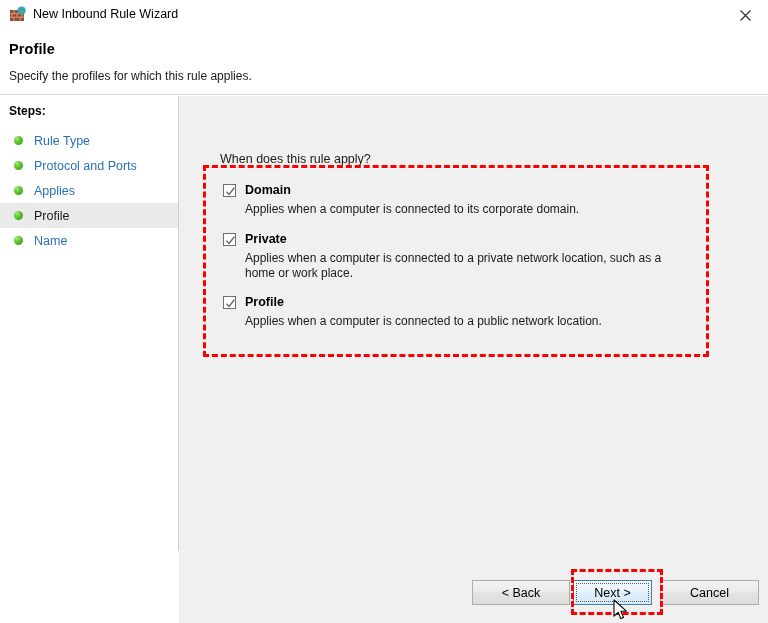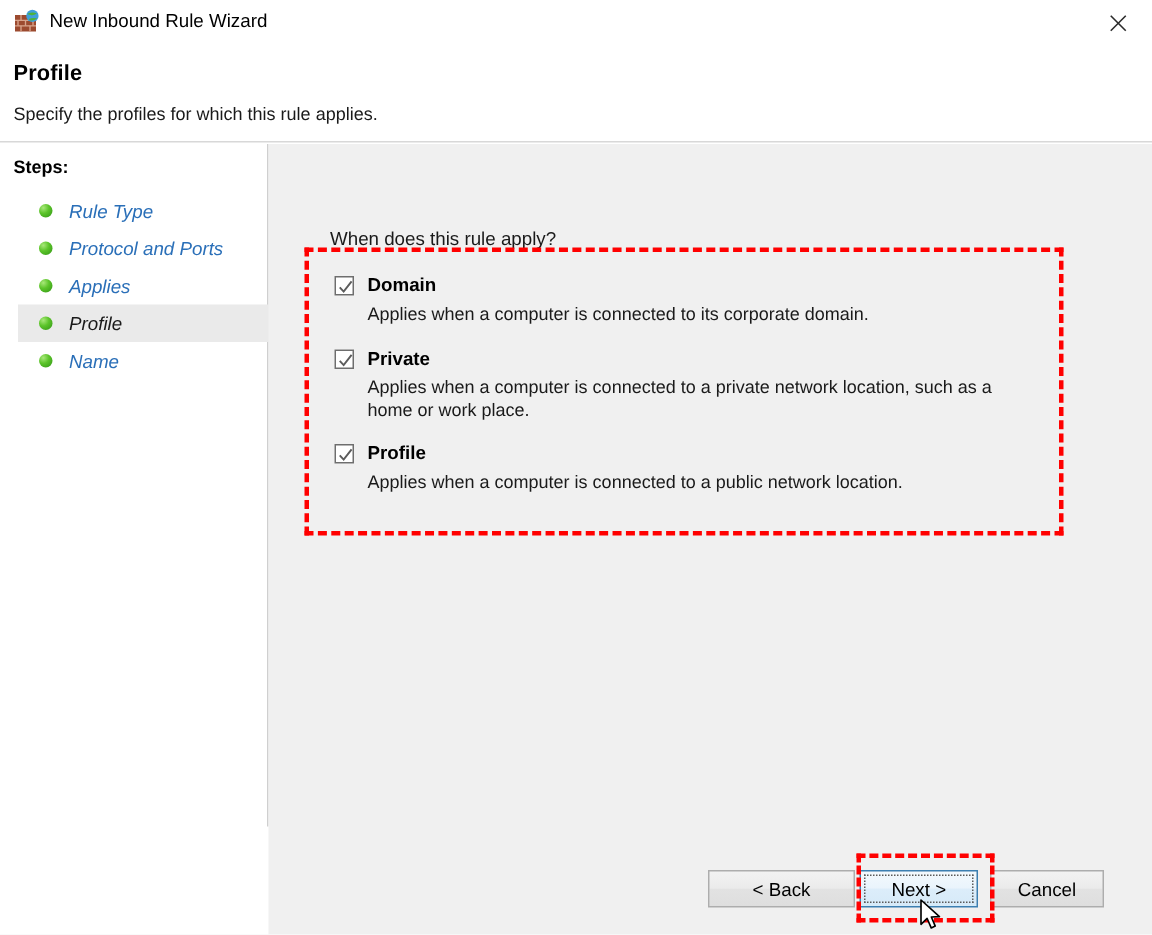--- a/index.html
+++ b/index.html
@@ -111,24 +111,23 @@
   .steps-label {
     position: absolute;
     left: 9px;
     top: 8px;
     font-size: 12px;
     font-weight: bold;
     color: #000000;
   }
   .steps-list {
     position: absolute;
-    left: 12px;
+    left: 0;
     top: 32px;
     width: 178px;
-    font-style: italic;
   }
   .step {
     position: relative;
     height: 25px;
     display: flex;
     align-items: center;
     padding-left: 14px;
     box-sizing: border-box;
     cursor: default;
   }
@@ -262,21 +261,21 @@
     width: 79px;
     background: linear-gradient(to bottom, #f3f9fd 0%, #eaf4fc 47%, #dcedfa 52%, #d6eaf8 100%);
     border: 1px solid #3c7fb1;
   }
   .btn-next .focus-rect {
     position: absolute;
     left: 2px; top: 2px; right: 2px; bottom: 2px;
     border: 1px dotted #5a5a5a;
     pointer-events: none;
   }
-  .btn-cancel { left: 481px; width: 76px; }
+  .btn-cancel { left: 481px; width: 99px; }
 
   
   .cursor {
     position: absolute;
     left: 613px;
     top: 599px;
     width: 18px;
     height: 24px;
     pointer-events: none;
   }

